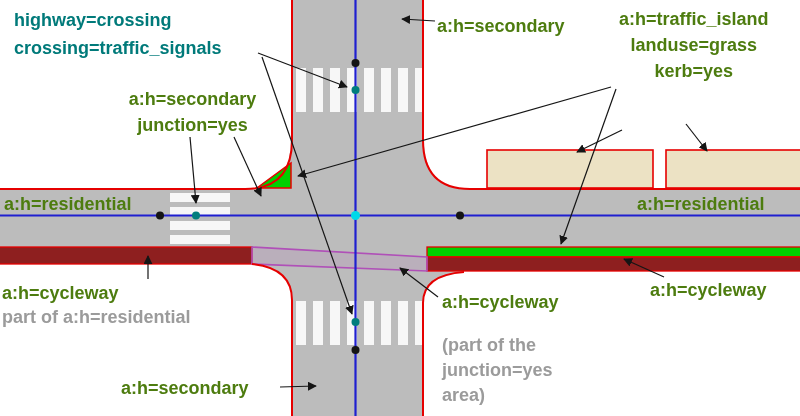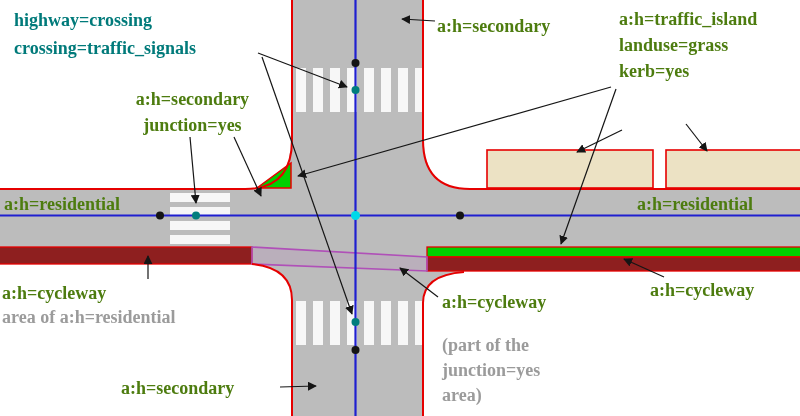--- a/index.html
+++ b/index.html
@@ -1,18 +1,18 @@
 <!DOCTYPE html>
 <html><head>
 <meta charset="utf-8">
 <style>
   html,body { margin:0; padding:0; background:#ffffff; }
   .stage {
     position:relative; width:800px; height:416px; background:#ffffff;
-    font-family:Liberation Serif, serif; overflow:hidden;
+    font-family:Liberation Sans, sans-serif; overflow:hidden;
   }
   .stage svg { position:absolute; left:0; top:0; }
   .label {
     position:absolute; font-weight:700; font-size:18px; line-height:26px;
     color:#4d7c0f; white-space:pre-line; letter-spacing:0;
   }
   .label.teal { color:#007a7a; line-height:28px; }
   .label.gray { color:#9b9b9b; }
   .label.center { text-align:center; }
 </style>
@@ -112,31 +112,31 @@
   </svg>
 
   <div class="label teal" style="left:14px; top:6px;">highway=crossing
 crossing=traffic_signals</div>
 
   <div class="label center" style="left:105px; top:86px; width:175px;">a:h=secondary
 junction=yes</div>
 
   <div class="label" style="left:437px; top:13px;">a:h=secondary</div>
 
-  <div class="label" style="left:619px; top:6px;">a:h=traffic_island
+  <div class="label" style="left:619px; top:6px;text-align:center;">a:h=traffic_island
 landuse=grass
 kerb=yes</div>
 
 
   <div class="label" style="left:4px; top:191px;">a:h=residential</div>
 
   <div class="label" style="left:637px; top:191px;">a:h=residential</div>
 
   <div class="label" style="left:2px; top:280px;">a:h=cycleway</div>
-  <div class="label gray" style="left:2px; top:304px;">area of a:h=residential</div>
+  <div class="label gray" style="left:2px; top:304px;">part of a:h=residential</div>
 
   <div class="label" style="left:442px; top:289px;">a:h=cycleway</div>
   <div class="label gray" style="left:442px; top:313px; line-height:25px;margin-top:20px;">(part of the
 junction=yes
 area)</div>
 
   <div class="label" style="left:650px; top:277px;">a:h=cycleway</div>
 
   <div class="label" style="left:121px; top:375px;">a:h=secondary</div>
 

